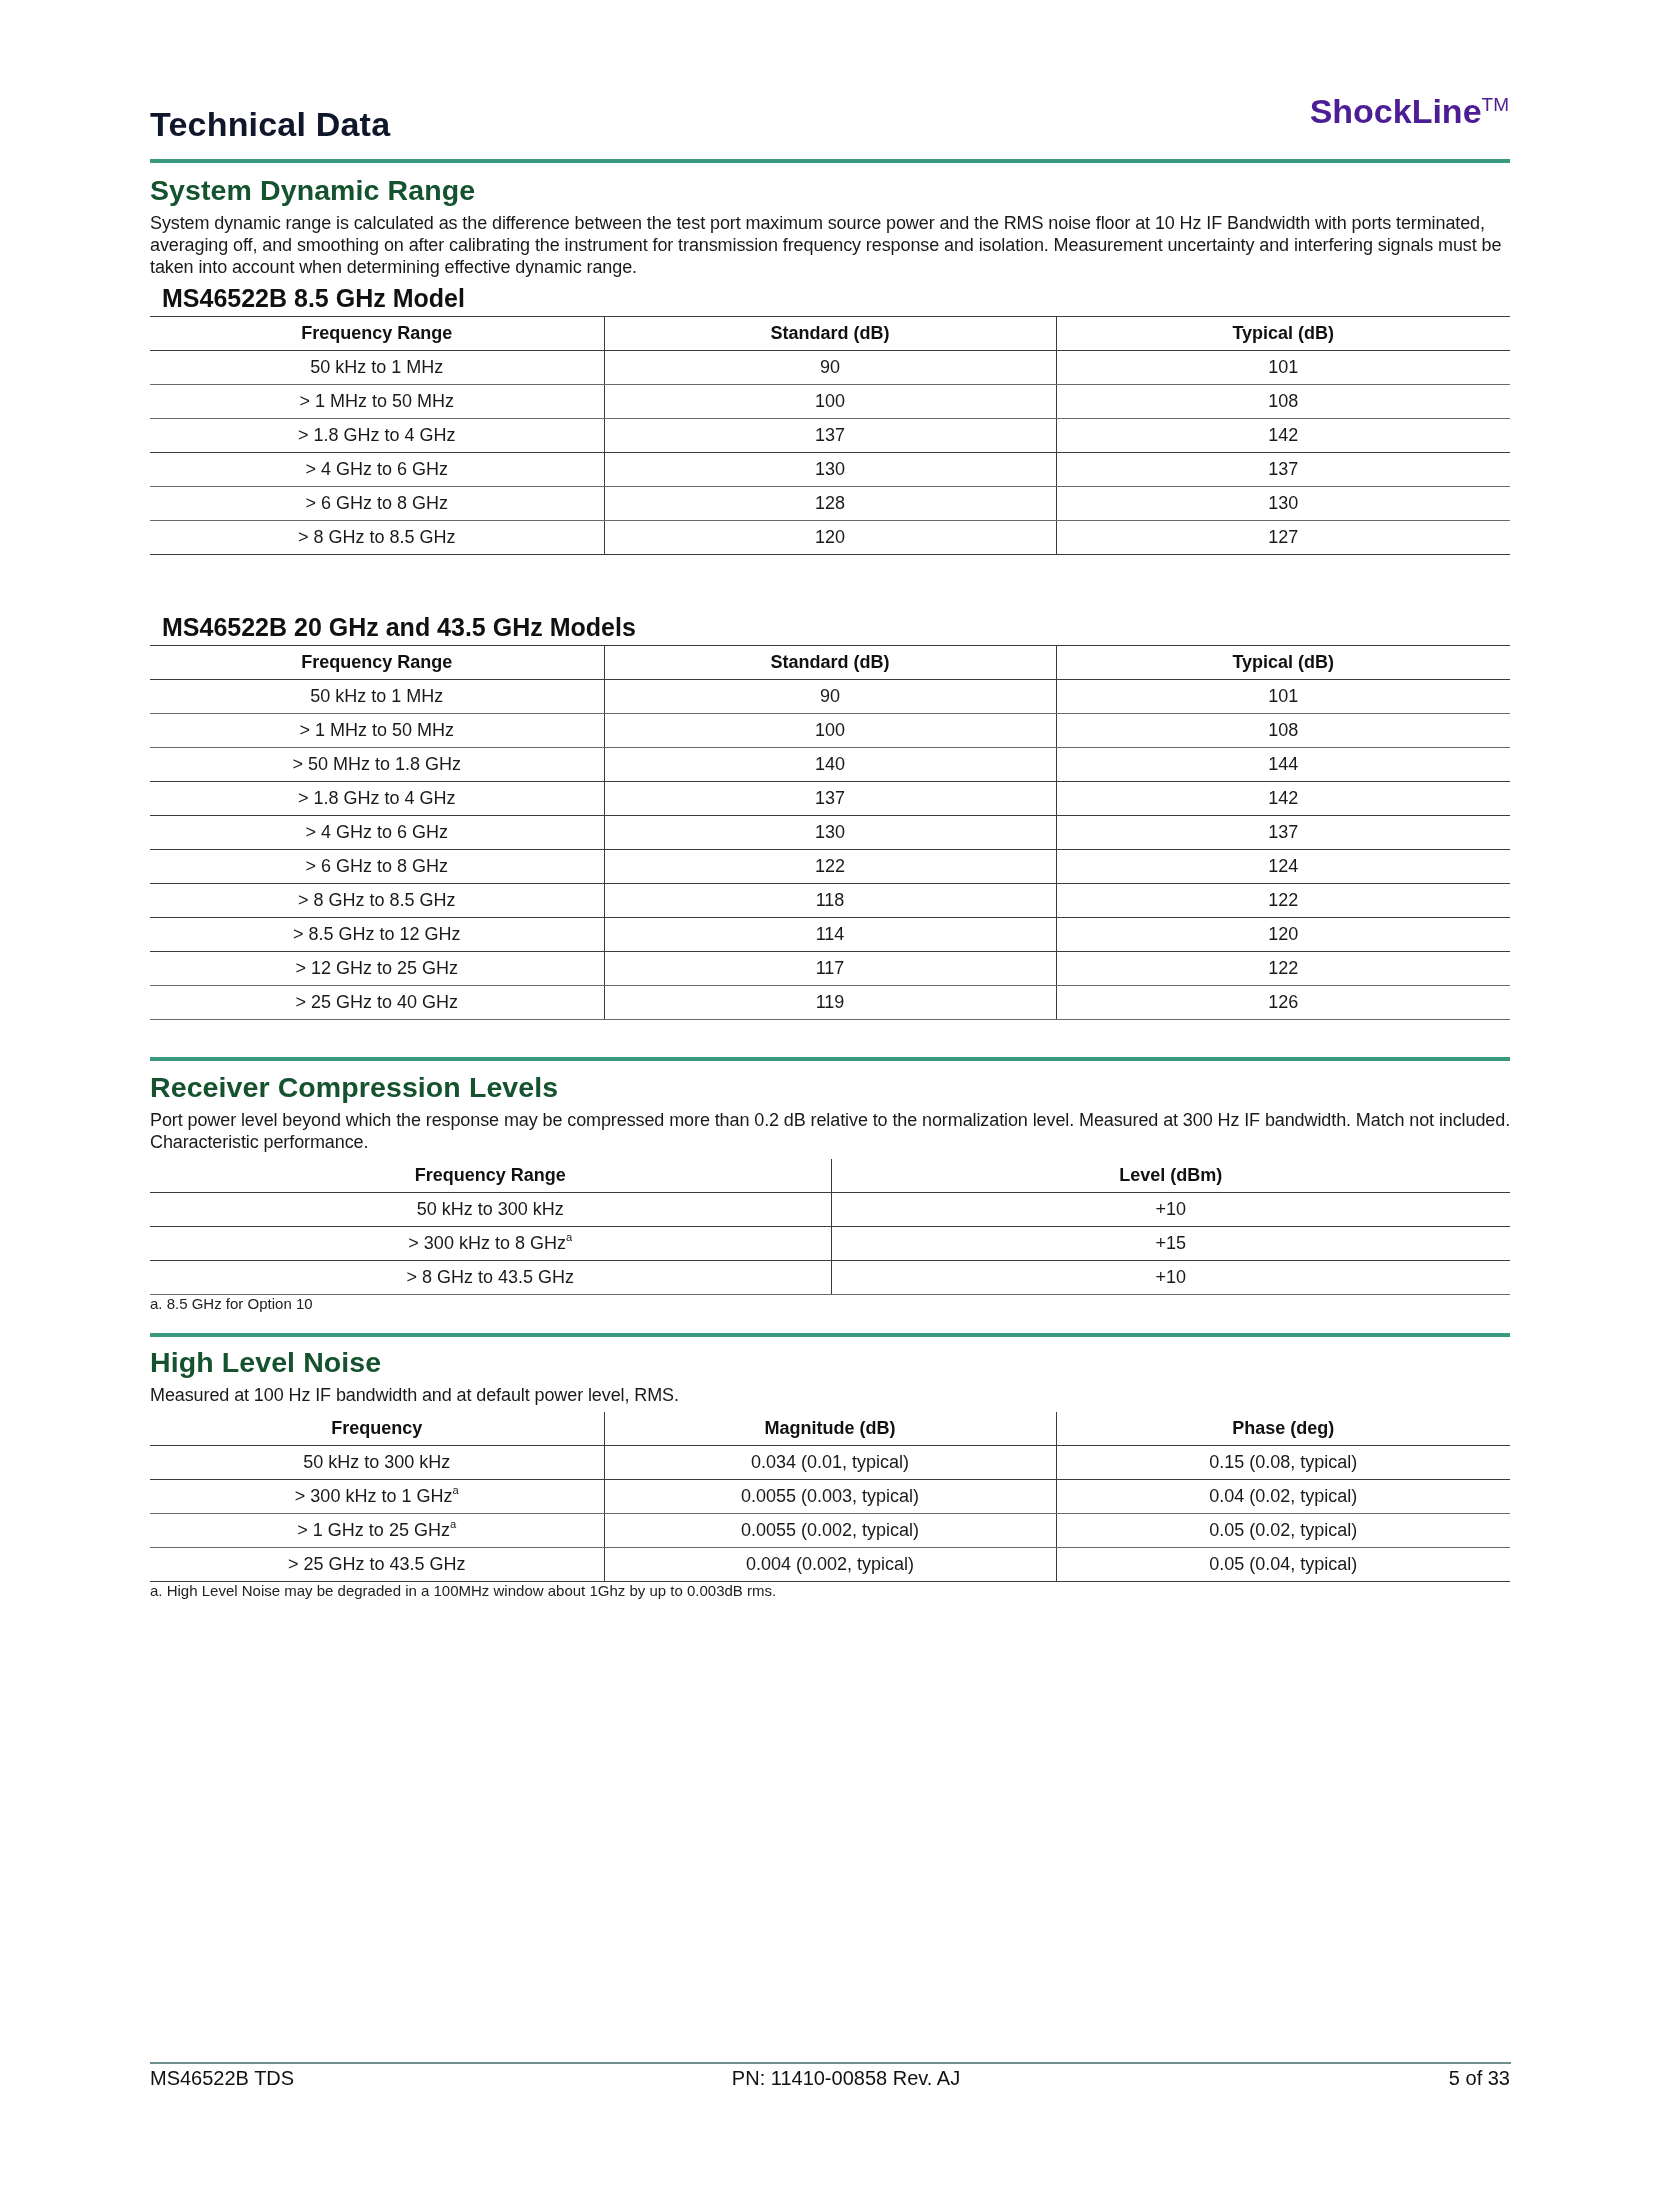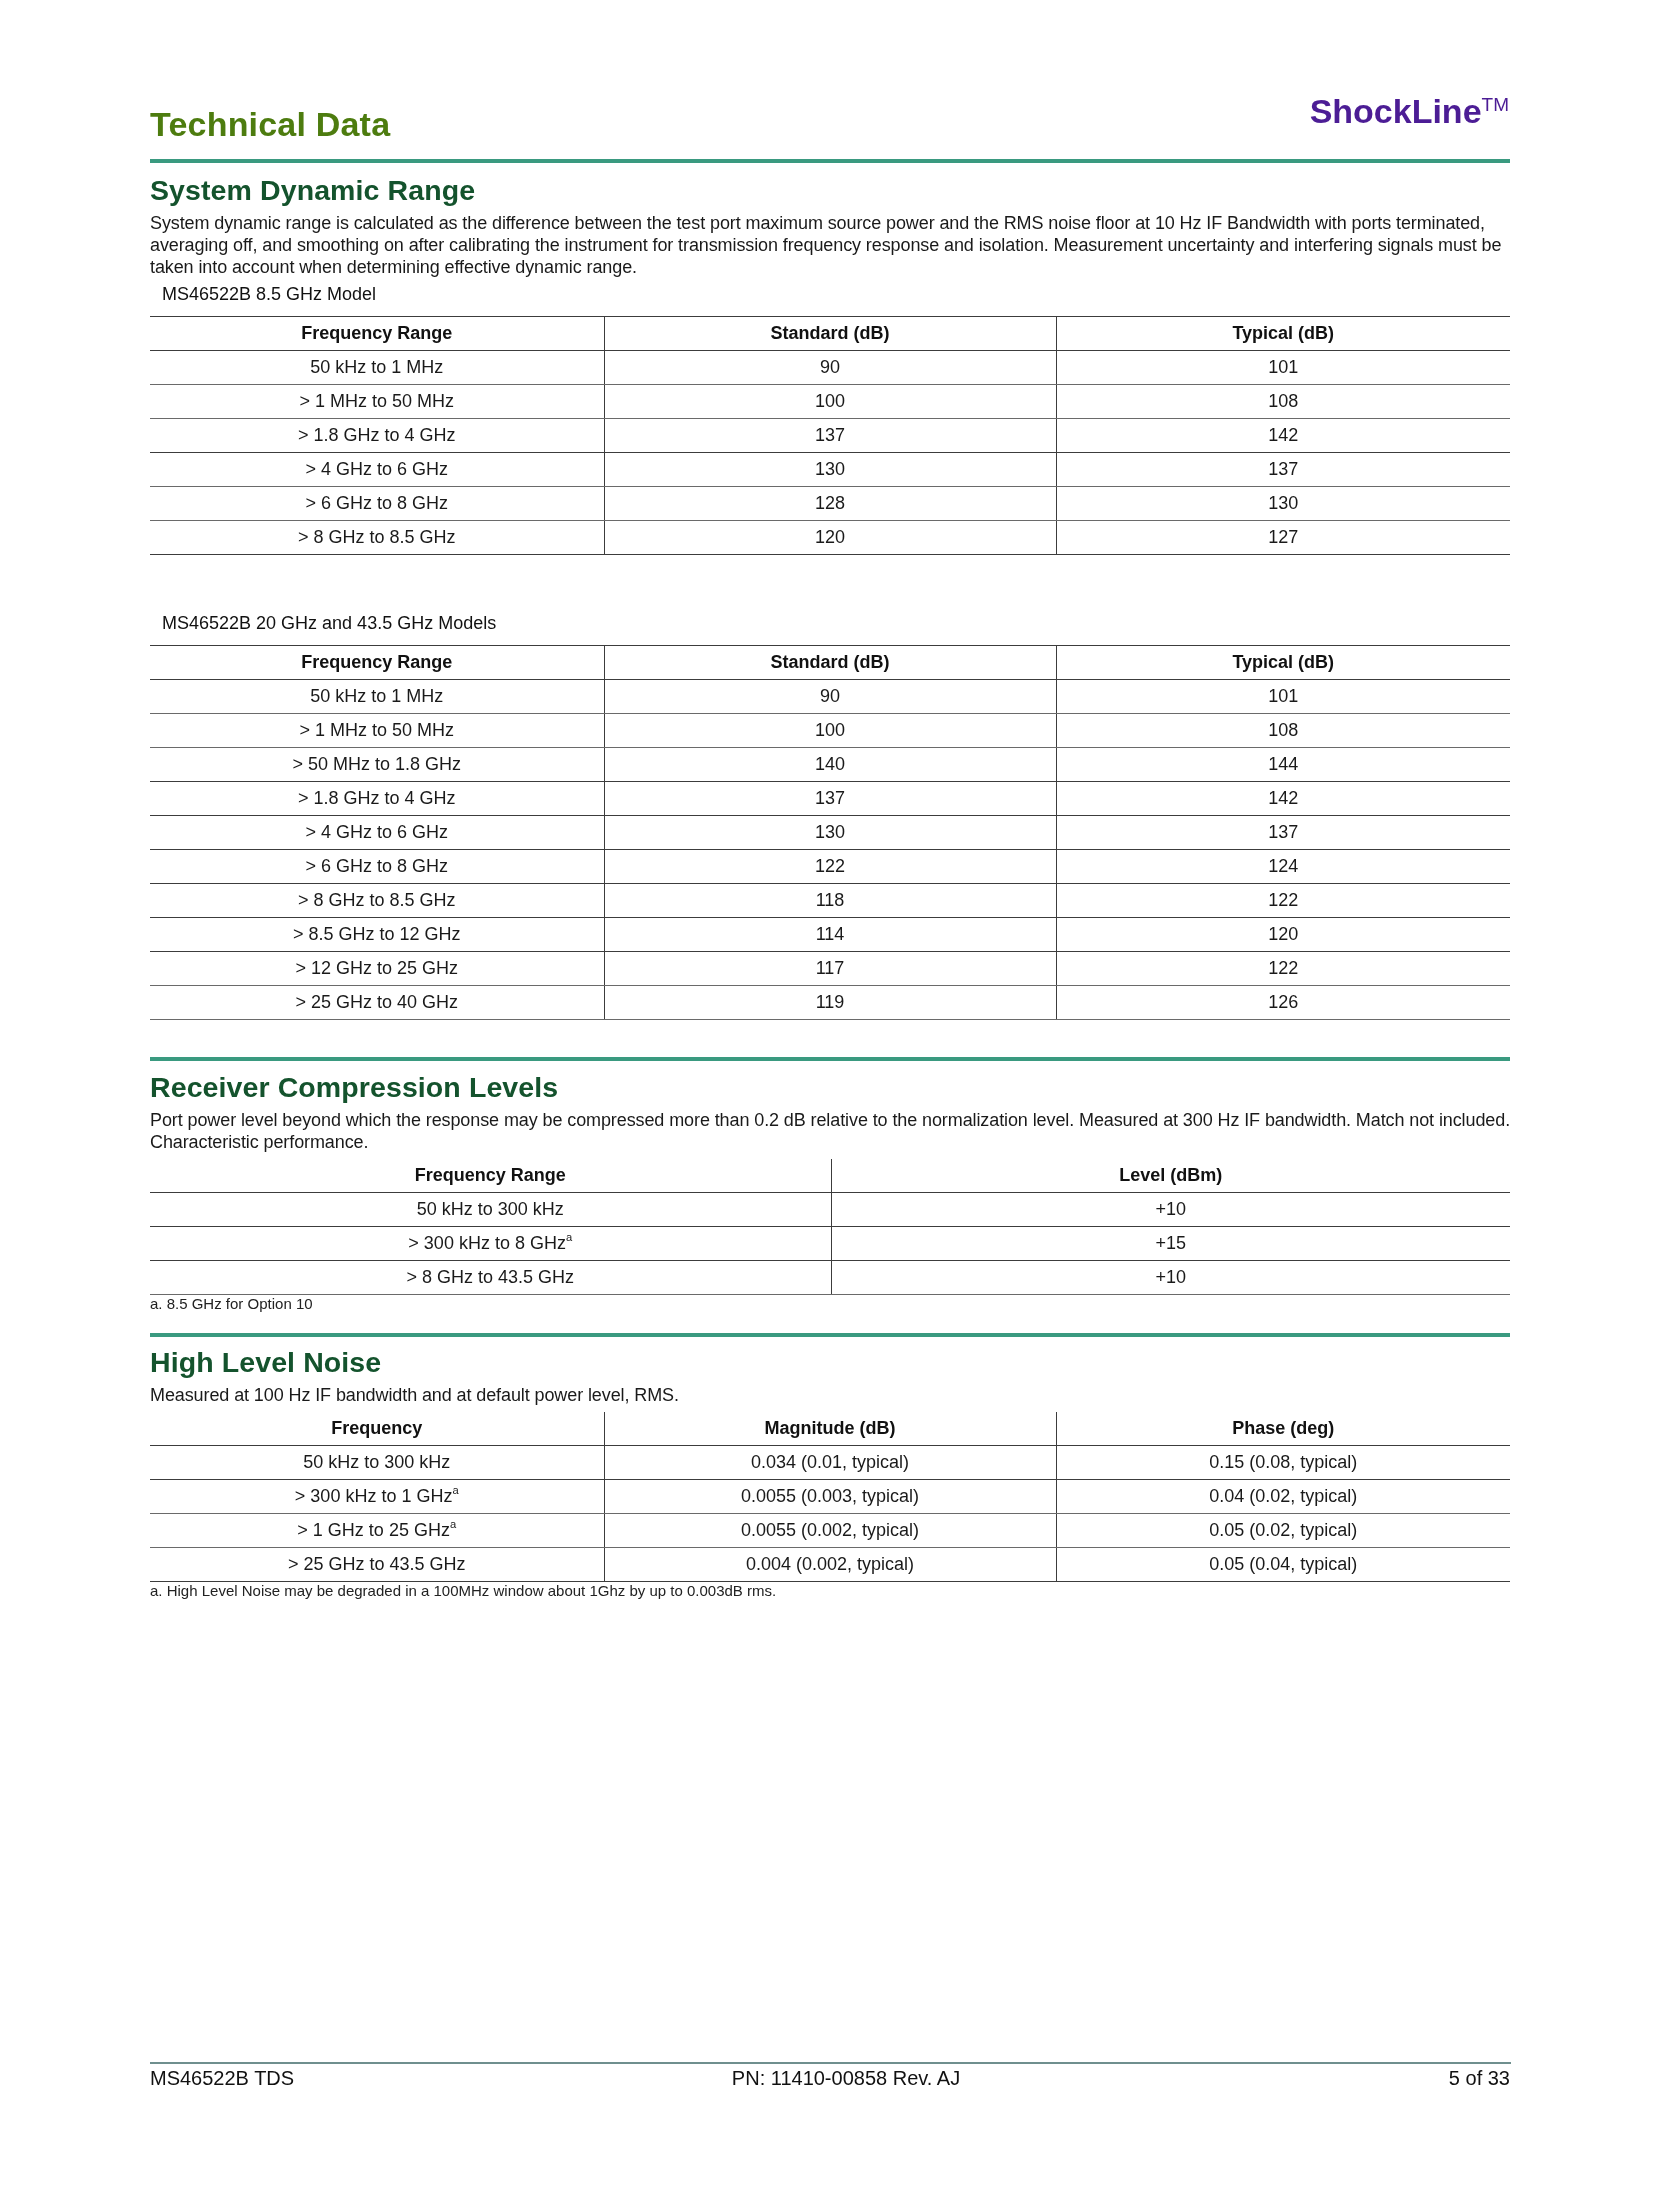--- a/index.html
+++ b/index.html
@@ -4,38 +4,38 @@
   <style>
     html, body { margin: 0; padding: 0; background: #ffffff; }
     body {
       width: 1660px; height: 2209px; position: relative; overflow: hidden;
       font-family: "Liberation Sans", "DejaVu Sans", sans-serif;
       color: #111111;
     }
     .abs { position: absolute; }
     .hdr-title {
       left: 150px; top: 105px; font-size: 34px; font-weight: bold;
-      color: #4d7c0f; letter-spacing: 0.2px; white-space: nowrap; text-align: center;
+      color: #0f172a; letter-spacing: 0.2px; white-space: nowrap; text-align: center;
     }
     .hdr-brand {
       right: 151px; top: 92px; font-size: 34px; font-weight: bold;
       color: #4c1d95; white-space: nowrap;
     }
     .hdr-brand sup { font-size: 19px; font-weight: normal; vertical-align: 12px; }
     .green-rule { left: 150px; width: 1360px; height: 3.5px; background: #3a9a80; }
     .h2 {
       left: 150px; font-size: 28.5px; font-weight: bold; color: #14532d;
       white-space: nowrap; letter-spacing: 0.1px;
     }
     .para {
       left: 150px; width: 1362px; font-size: 18px; line-height: 22px;
       color: #1a1a1a; letter-spacing: -0.1px;
     }
     .model-label {
-      left: 162px; font-size: 18px; font-weight: normal; color: #111; white-space: nowrap;
+      left: 162px; font-size: 25px; font-weight: bold; color: #111; white-space: nowrap;
     }
     table.spec {
       position: absolute; left: 150px; width: 1360px; border-collapse: collapse;
       table-layout: fixed; font-size: 18px;
     }
     table.spec th, table.spec td {
       height: 33px; padding: 0; text-align: center; vertical-align: middle;
       border-bottom: 1.3px solid #3c3c3c; white-space: nowrap;
     }
     table.spec th { font-weight: bold; color: #111; }

